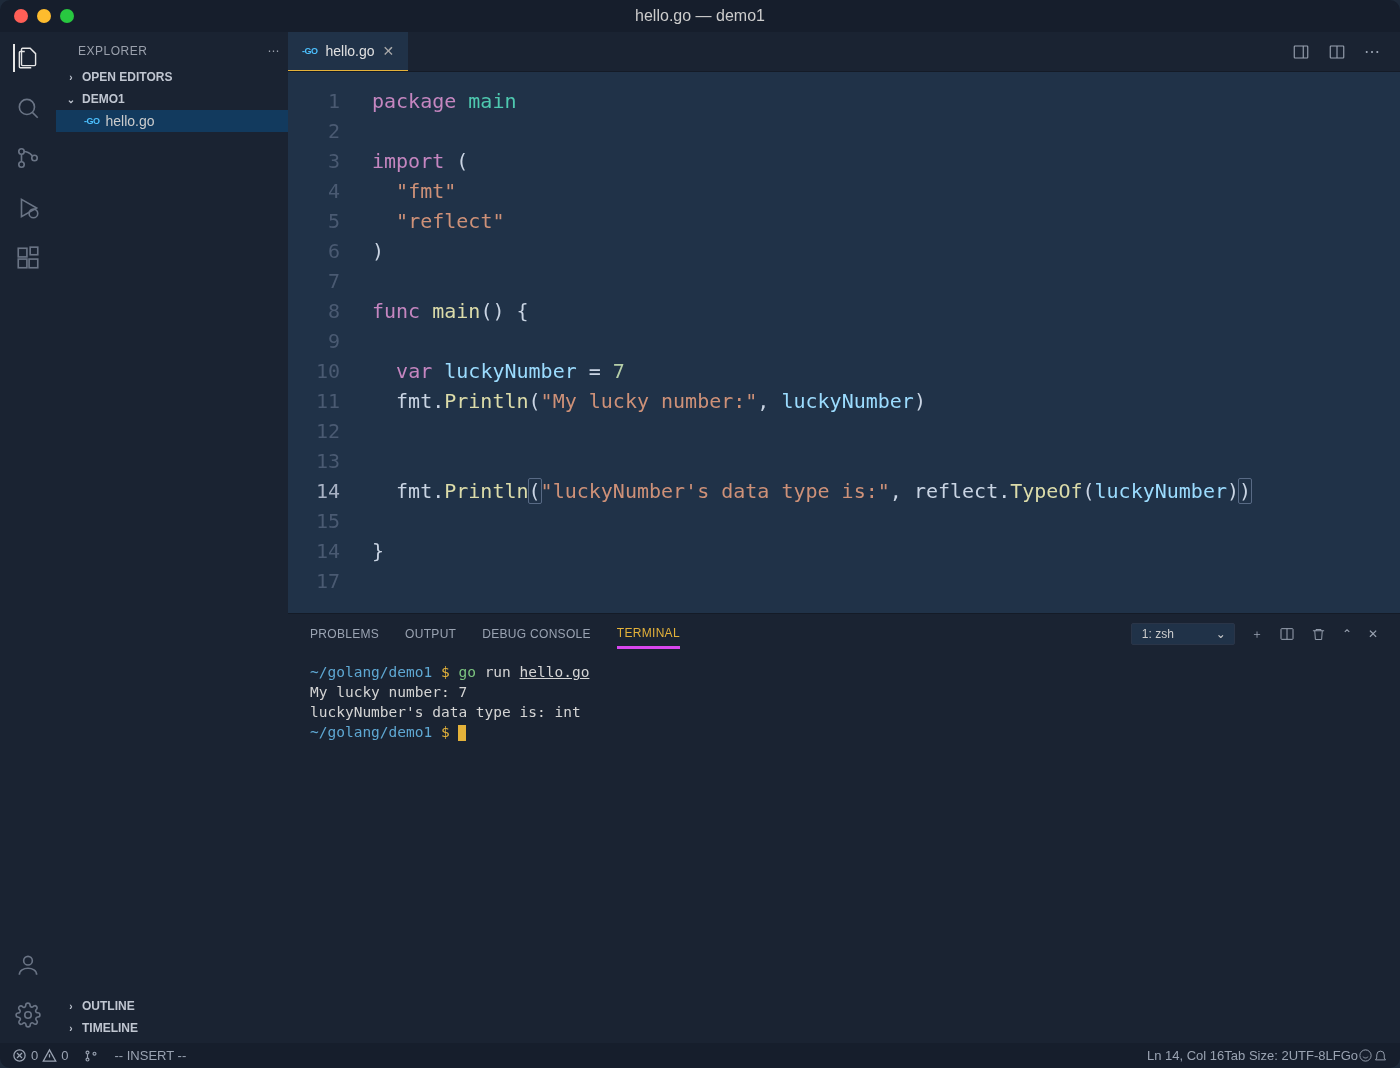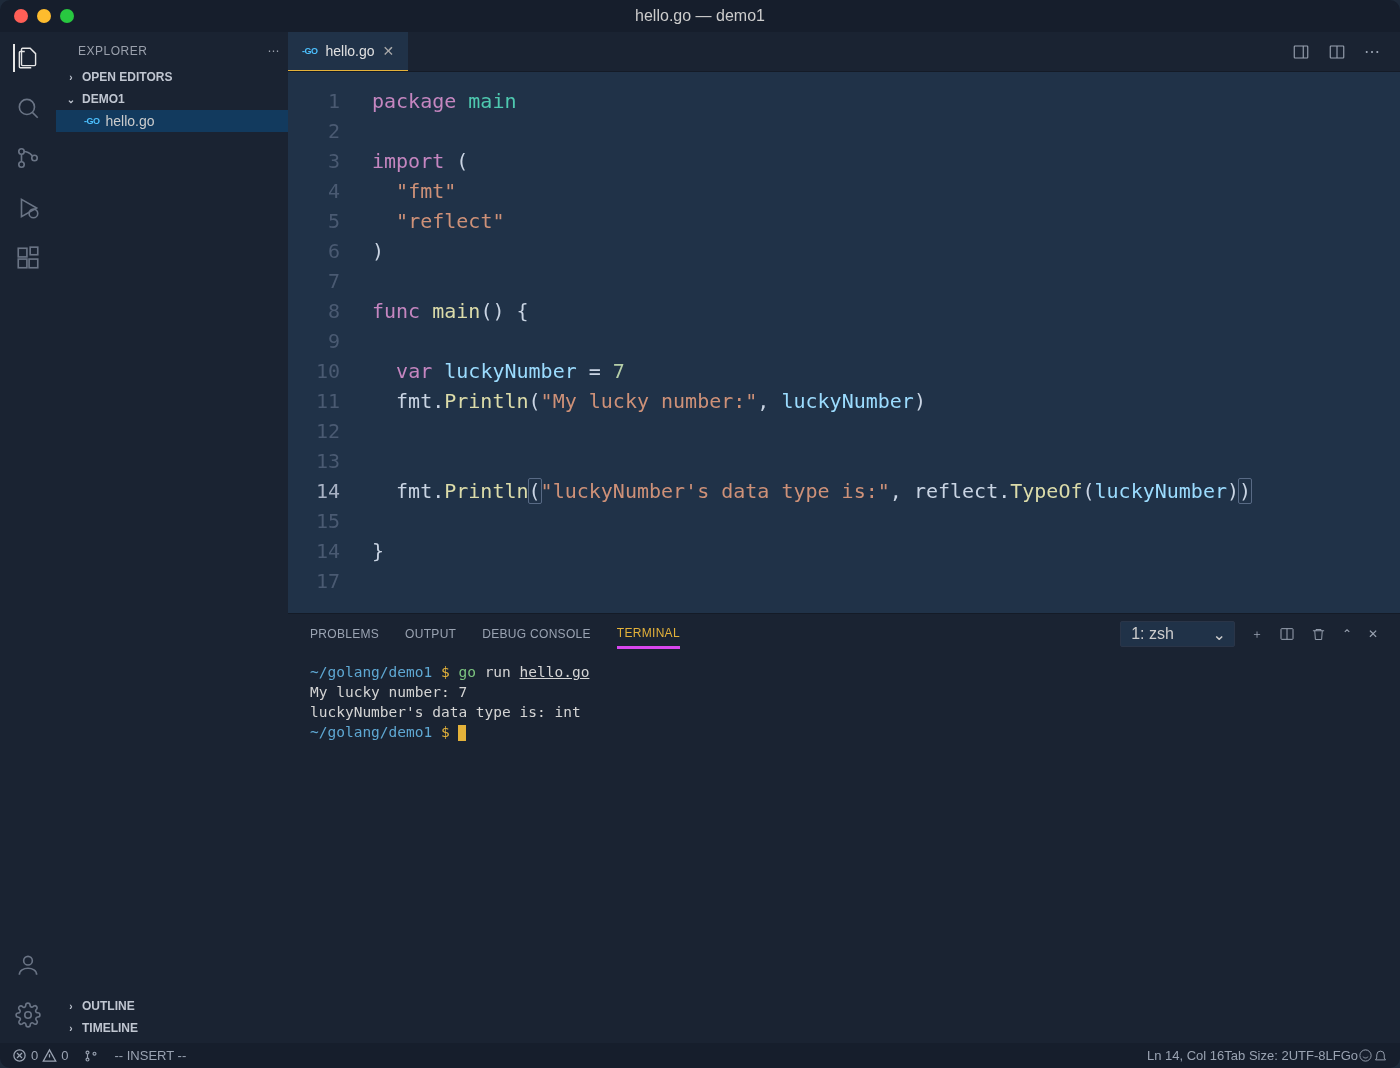--- a/index.html
+++ b/index.html
@@ -68,21 +68,21 @@
 .str { color:#ce9178; }
 .fn { color:#dcdcaa; }
 .var { color:#9cdcfe; }
 .num { color:#b5cea8; }
 .hlbox { outline:1px solid #586a85; border-radius:1px;}
 .panel { height:430px; background:#1a2332; display:flex; flex-direction:column; border-top:1px solid #141b27;}
 .panel-tabs { display:flex; align-items:center; height:40px; padding:0 22px; gap:26px; font-size:12px; color:#9aa3b2;}
 .panel-tabs .ptab { cursor:pointer; letter-spacing:0.3px;}
 .panel-tabs .ptab.active { color:#e4b23a; border-bottom:3px solid #d946ef; padding-bottom:6px; margin-bottom:-6px;}
 .panel-tabs .right { margin-left:auto; display:flex; align-items:center; gap:16px;}
-.term-select { background:#203248; border:1px solid #2a3548; color:#ccc; font-size:16px; padding:3px 60px 3px 10px; border-radius:2px; position:relative;}
+.term-select { background:#203248; border:1px solid #2a3548; color:#ccc; font-size:12px; padding:3px 60px 3px 10px; border-radius:2px; position:relative;}
 .term-content { flex:1; padding:8px 22px; font-family:"SF Mono",Menlo,Consolas,monospace; font-size:14.5px; line-height:20px; color:#d4d4d4;}
 .prompt-path { color:#5fa8d3; }
 .prompt-dollar { color:#e4b23a; }
 .cmd-go { color:#7cc47f; }
 .cmd-arg { text-decoration:underline; }
 .cursor { background:#e4b23a; display:inline-block; width:8px; height:16px; vertical-align:middle;}
 .statusbar { height:25px; background:#161e2c; display:flex; align-items:center; font-size:13px; color:#9aa3b2; padding:0 12px; gap:16px;}
 .statusbar .sb-item { display:flex; align-items:center; gap:4px; cursor:pointer;}
 .statusbar .right { margin-left:auto; display:flex; }
 svg { display:block; }

